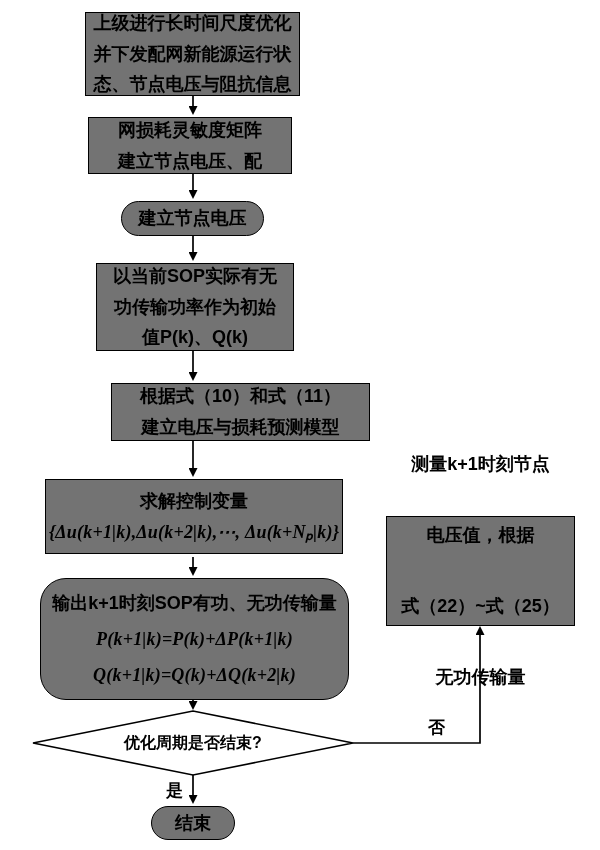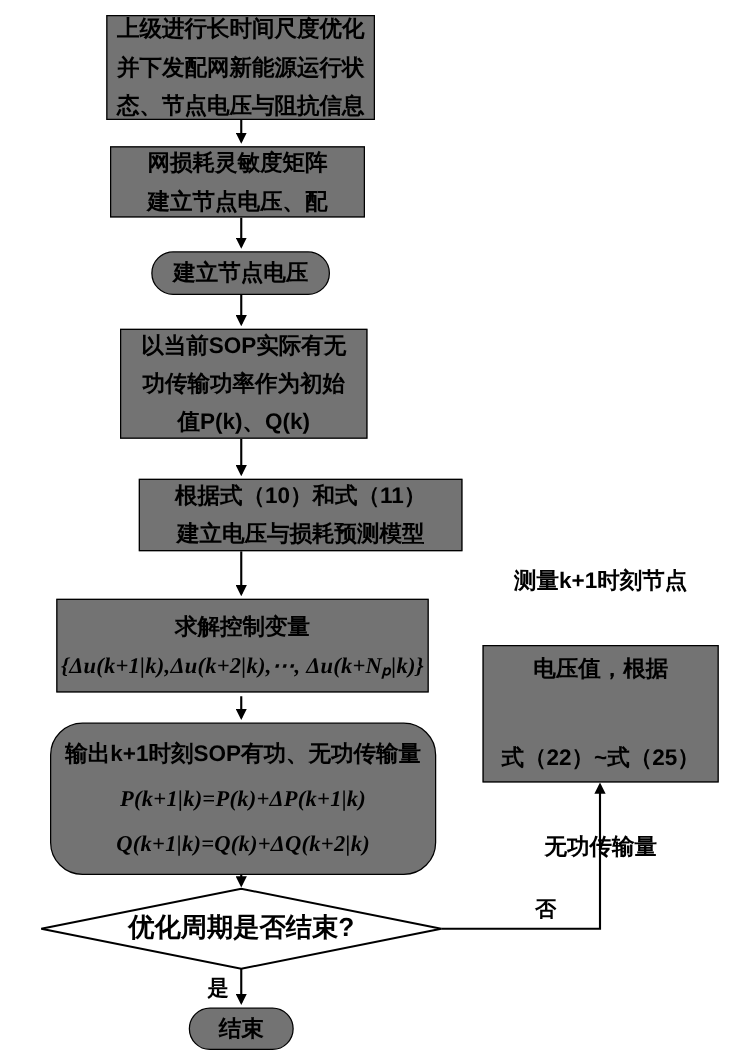--- a/index.html
+++ b/index.html
@@ -105,21 +105,21 @@
     <div>求解控制变量</div>
     <div class="formula">{Δu(k+1|k),Δu(k+2|k),⋯, Δu(k+Nₚ|k)}</div>
   </div>
 
   <div class="node node-output" style="left:40px; top:578px; width:309px; height:122px;">
     <div>输出k+1时刻SOP有功、无功传输量</div>
     <div class="formula">P(k+1|k)=P(k)+ΔP(k+1|k)</div>
     <div class="formula">Q(k+1|k)=Q(k)+ΔQ(k+2|k)</div>
   </div>
 
-  <div class="node no-border" style="left:63px; top:725px; width:260px; height:36px; font-size:21px;">
+  <div class="node no-border" style="left:63px; top:725px; width:260px; height:36px; font-size:16px;">
     <div>优化周期是否结束?</div>
   </div>
 
   <div class="node" style="left:386px; top:516px; width:189px; height:110px;gap:40px;">
     <div>测量k+1时刻节点</div>
     <div>电压值，根据</div>
     <div>式（22）~式（25）</div>
     <div>无功传输量</div>
   </div>
 

